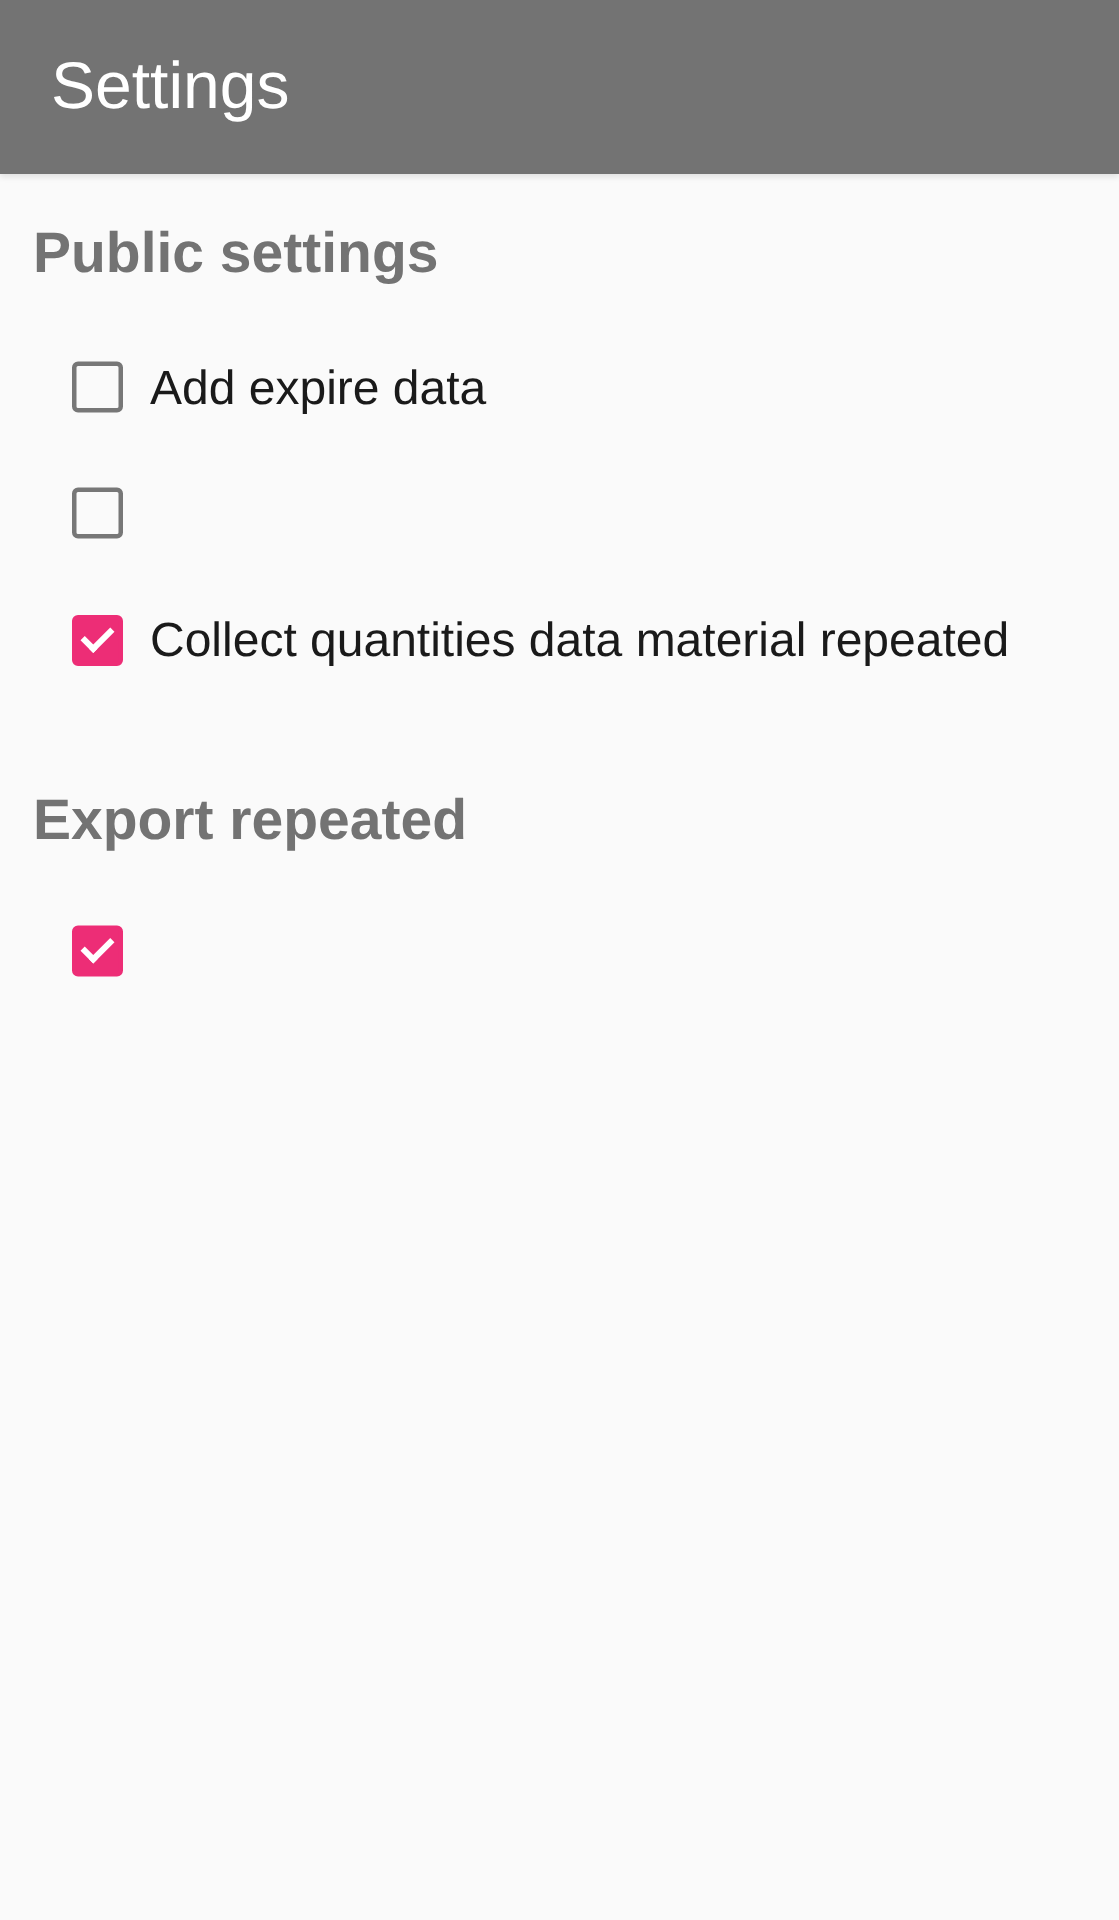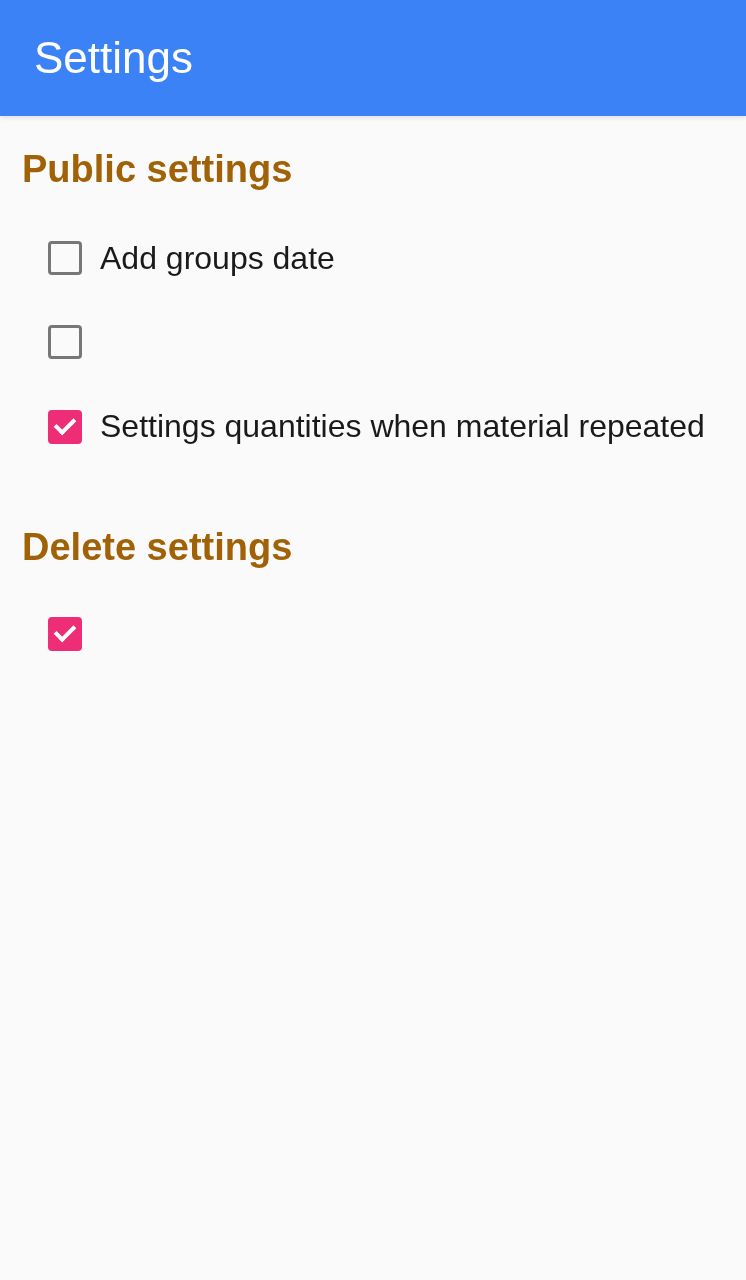--- a/index.html
+++ b/index.html
@@ -8,37 +8,37 @@
       box-sizing: border-box;
     }
     body {
       width: 746px;
       height: 1280px;
       background: #fafafa;
       font-family: 'Comic Sans MS', cursive, sans-serif;
       overflow: hidden;
     }
     .header {
-      background: #3b82f6;
+      background: #737373;
       height: 116px;
       display: flex;
       align-items: center;
       padding-left: 34px;
       box-shadow: 0 2px 4px rgba(0,0,0,0.1);
     }
     .header-title {
       color: #ffffff;
       font-size: 44px;
       font-weight: normal;
     }
     .content {
       padding: 20px 22px;
     }
     .section-title {
-      color: #a16207;
+      color: #737373;
       font-size: 38px;
       font-weight: bold;
       margin-top: 12px;
       margin-bottom: 24px;
     }
     .section-title.second {
       margin-top: 56px;
     }
     .setting-row {
       display: flex;
@@ -81,35 +81,35 @@
 <div class="header">
   <div class="header-title">Settings</div>
 </div>
 
 <div class="content">
 
   <div class="section-title">Public settings</div>
 
   <div class="setting-row">
     <div class="checkbox"></div>
-    <div class="setting-label">Add groups date</div>
+    <div class="setting-label">Add expire data</div>
   </div>
 
   <div class="setting-row">
     <div class="checkbox"></div>
   </div>
 
   <div class="setting-row">
     <div class="checkbox checked">
       <div class="checkmark"></div>
     </div>
-    <div class="setting-label">Settings quantities when material repeated</div>
+    <div class="setting-label">Collect quantities data material repeated</div>
   </div>
 
-  <div class="section-title second">Delete settings</div>
+  <div class="section-title second">Export repeated</div>
 
   <div class="setting-row">
     <div class="checkbox checked">
       <div class="checkmark"></div>
     </div>
   </div>
 
 </div>
 
 </body></html>

